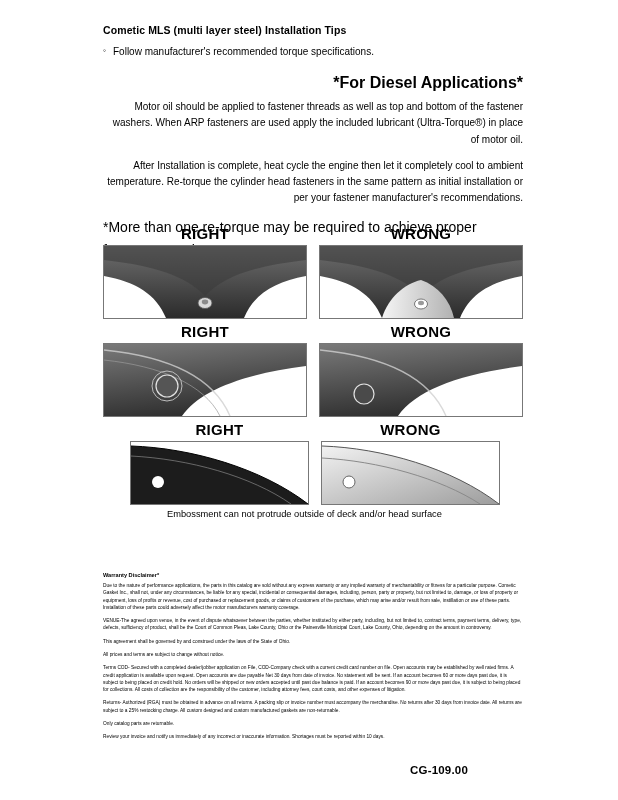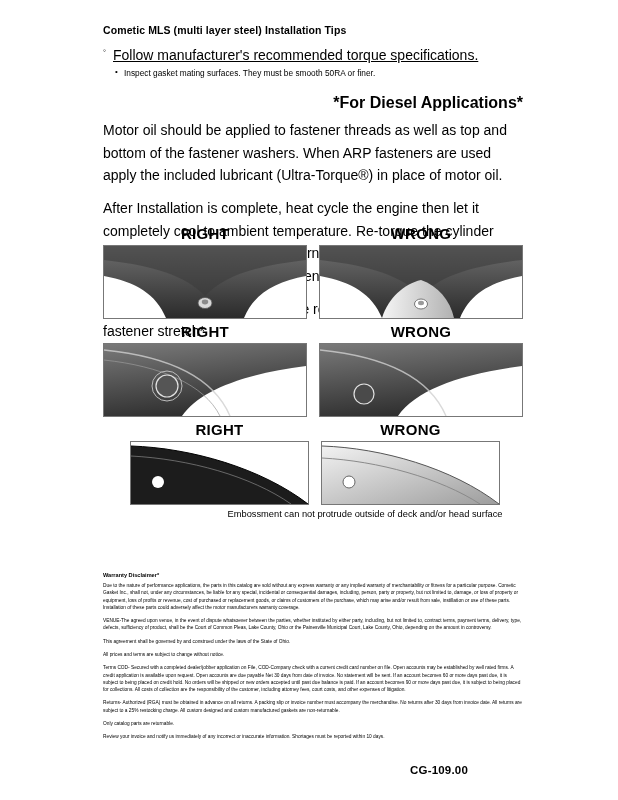--- a/index.html
+++ b/index.html
@@ -33,25 +33,24 @@
     font-weight: bold;
     margin: 0 0 8px 0;
     letter-spacing: 0.1px;
   }
   ul.bullets {
     list-style: none;
     margin: 0;
     padding: 0;
   }
   ul.bullets > li {
-    font-size: 14px;
+    font-size: 10px;
     line-height: 1.62;
     position: relative;
     padding-left: 10px;
-    text-decoration: underline;
   }
   ul.bullets > li:before {
     content: "\25E6";
     position: absolute;
     left: 0px;
     top: 0px;
     font-size: 8.3px;
   }
   ul.sub {
     list-style: none;
@@ -71,23 +70,24 @@
     top: -0.5px;
     font-size: 8px;
   }
   h2.subtitle {
     font-size: 16px;
     font-weight: bold;
     margin: 14px 0 7px 0;
     text-align: right;
   }
   p.para {
-    font-size: 14px;
+    font-size: 10px;
     line-height: 1.62;
     margin: 0 0 10px 0;
+    text-align: right;
   }
   p.note {
     font-size: 14px;
     line-height: 1.62;
     margin: 0;
   }
 
   
   .figures {
     position: absolute;
@@ -123,22 +123,21 @@
   .caption {
     font-size: 9.3px;
     margin-top: 3px;
     margin-bottom: 9px;
     line-height: 1.35;
   }
   .caption.indent {
     margin-left: 130px;
   }
   .caption.indent2 {
-    margin-left: 104px;
-    text-align: center;
+    margin-left: 64px;
   }
   
   .callouts {
     position: absolute;
     left: 0;
     top: 0;
     width: 128px;
     text-align: right;
     font-size: 8.4px;
     line-height: 1.35;
@@ -179,21 +178,20 @@
 
 <div class="page">
 
   <div class="content">
     <h1 class="title">Cometic MLS (multi layer steel) Installation Tips</h1>
 
     <ul class="bullets">
       <li>Follow manufacturer's recommended torque specifications.</li>
     </ul>
     <ul class="sub">
-      <li>Inspect gasket mating surfaces.  They must be smooth 50RA or finer.</li>
     </ul>
 
     <h2 class="subtitle">*For Diesel Applications*</h2>
     <p class="para">Motor oil should be applied to fastener threads as well as top and bottom of the fastener washers.  When ARP fasteners are used apply the included lubricant (Ultra-Torque®) in place of motor oil.</p>
     <p class="para">After Installation is complete, heat cycle the engine then let it completely cool to ambient temperature.  Re-torque the cylinder head fasteners in the same pattern as initial installation or per your fastener manufacturer's recommendations.</p>
     <p class="note">*More than one re-torque may be required to achieve proper fastener stretch*</p>
   </div>
 
   <div class="figures">
 

